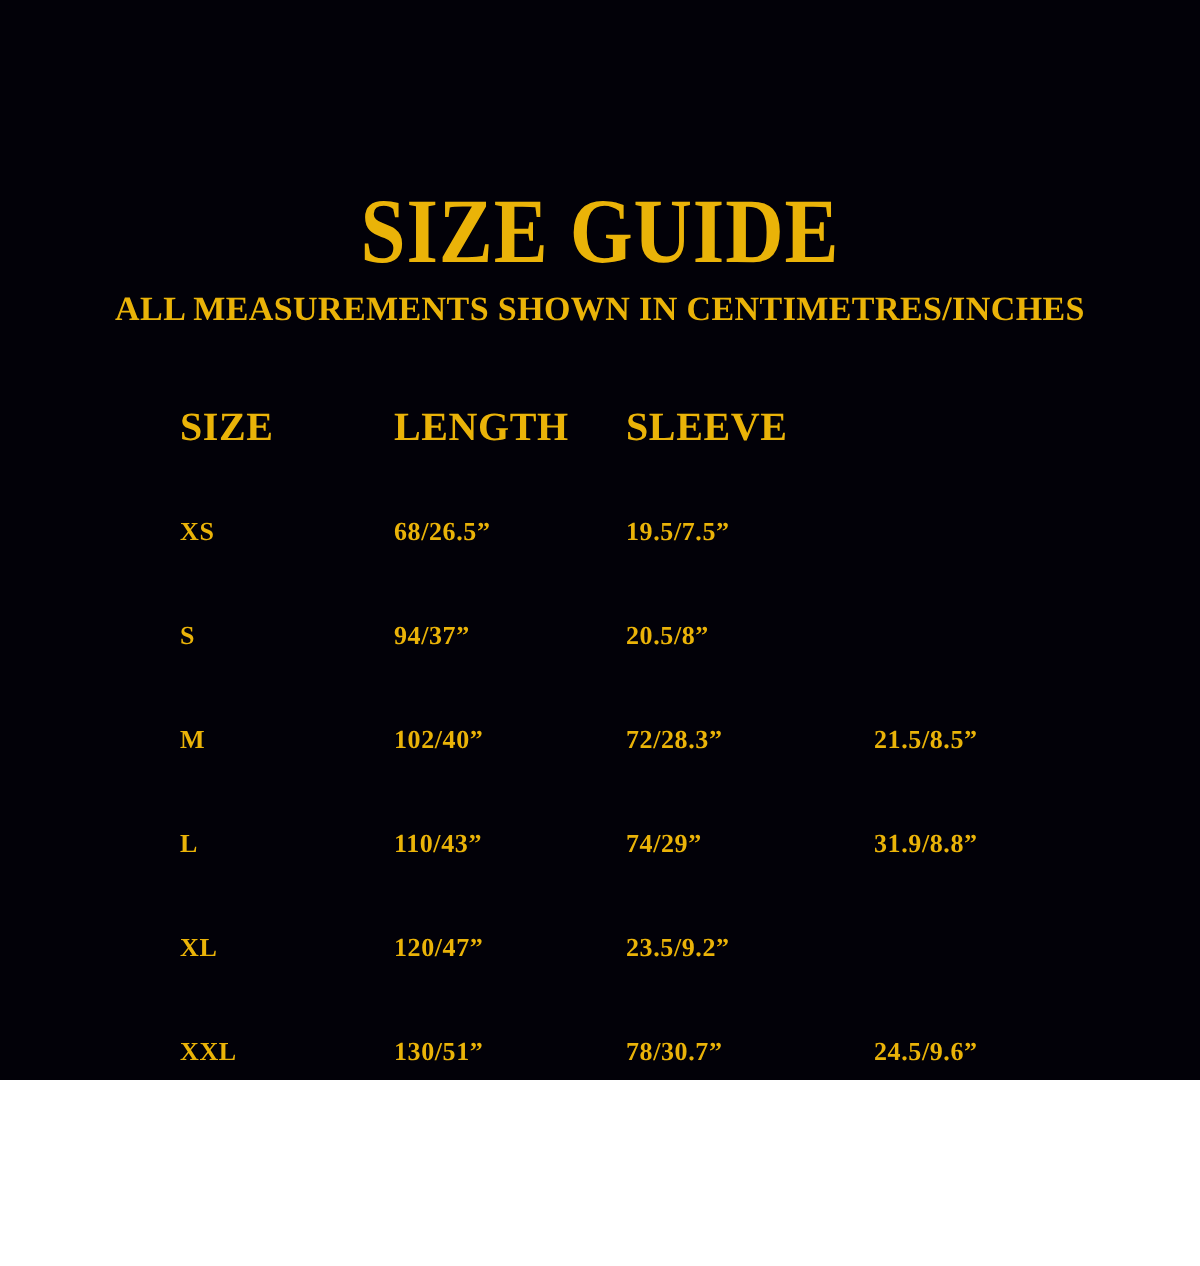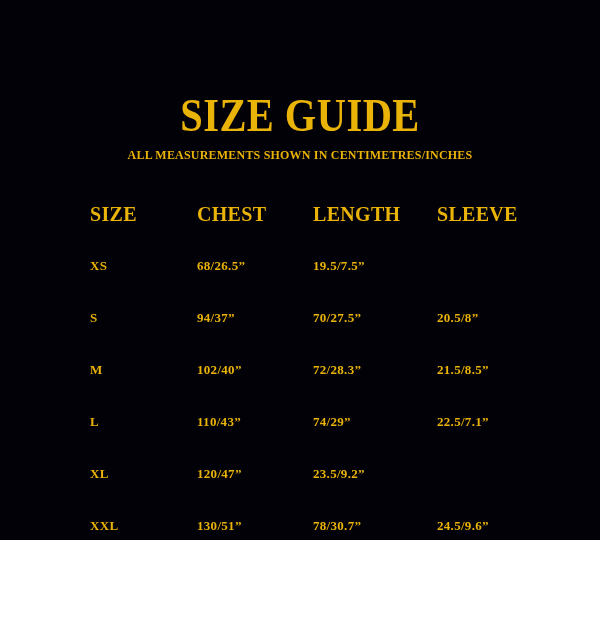--- a/index.html
+++ b/index.html
@@ -19,21 +19,21 @@
     line-height: 46px;
     font-weight: 700;
     letter-spacing: 0.5px;
     transform: scaleX(0.88);
     transform-origin: center;
     white-space: nowrap;
   }
   .subtitle {
     margin-top: 8px;
     text-align: center;
-    font-size: 12px;
+    font-size: 17px;
     line-height: 16px;
     font-weight: 700;
     letter-spacing: 0.2px;
     white-space: nowrap;
   }
   .size-table {
     margin-top: 25px;
     padding-left: 90px;
     padding-right: 4px;
   }
@@ -53,50 +53,48 @@
 
 <div class="canvas">
 
   <div class="title">SIZE GUIDE</div>
   <div class="subtitle">ALL MEASUREMENTS SHOWN IN CENTIMETRES/INCHES</div>
 
   <div class="size-table">
 
     <div class="t-row head">
       <div class="cell">SIZE</div>
-      <div class="cell">CHEST</div>
       <div class="cell">LENGTH</div>
       <div class="cell">SLEEVE</div>
     </div>
 
     <div class="t-row data">
       <div class="cell">XS</div>
       <div class="cell">68/26.5”</div>
       <div class="cell">19.5/7.5”</div>
     </div>
 
     <div class="t-row data">
       <div class="cell">S</div>
       <div class="cell">94/37”</div>
-      <div class="cell">70/27.5”</div>
       <div class="cell">20.5/8”</div>
     </div>
 
     <div class="t-row data">
       <div class="cell">M</div>
       <div class="cell">102/40”</div>
       <div class="cell">72/28.3”</div>
       <div class="cell">21.5/8.5”</div>
     </div>
 
     <div class="t-row data">
       <div class="cell">L</div>
       <div class="cell">110/43”</div>
       <div class="cell">74/29”</div>
-      <div class="cell">22.5/7.1”</div>
+      <div class="cell">31.9/8.8”</div>
     </div>
 
     <div class="t-row data">
       <div class="cell">XL</div>
       <div class="cell">120/47”</div>
       <div class="cell">23.5/9.2”</div>
     </div>
 
     <div class="t-row data">
       <div class="cell">XXL</div>

